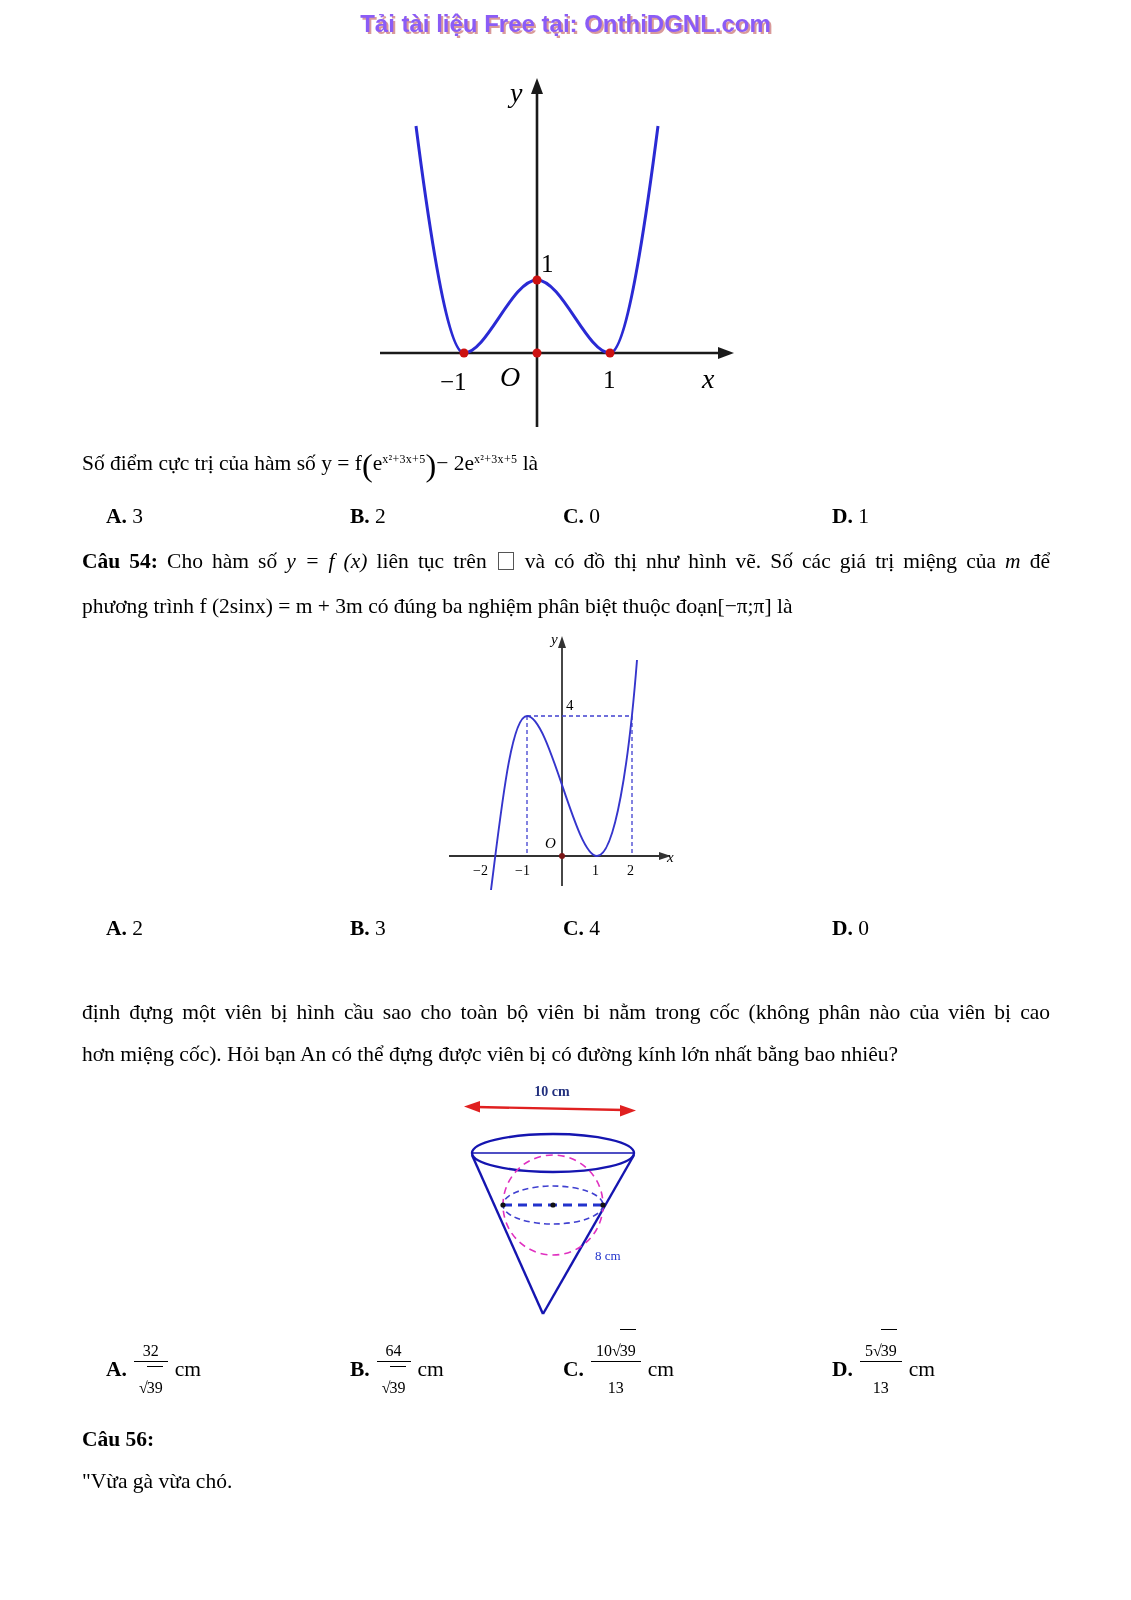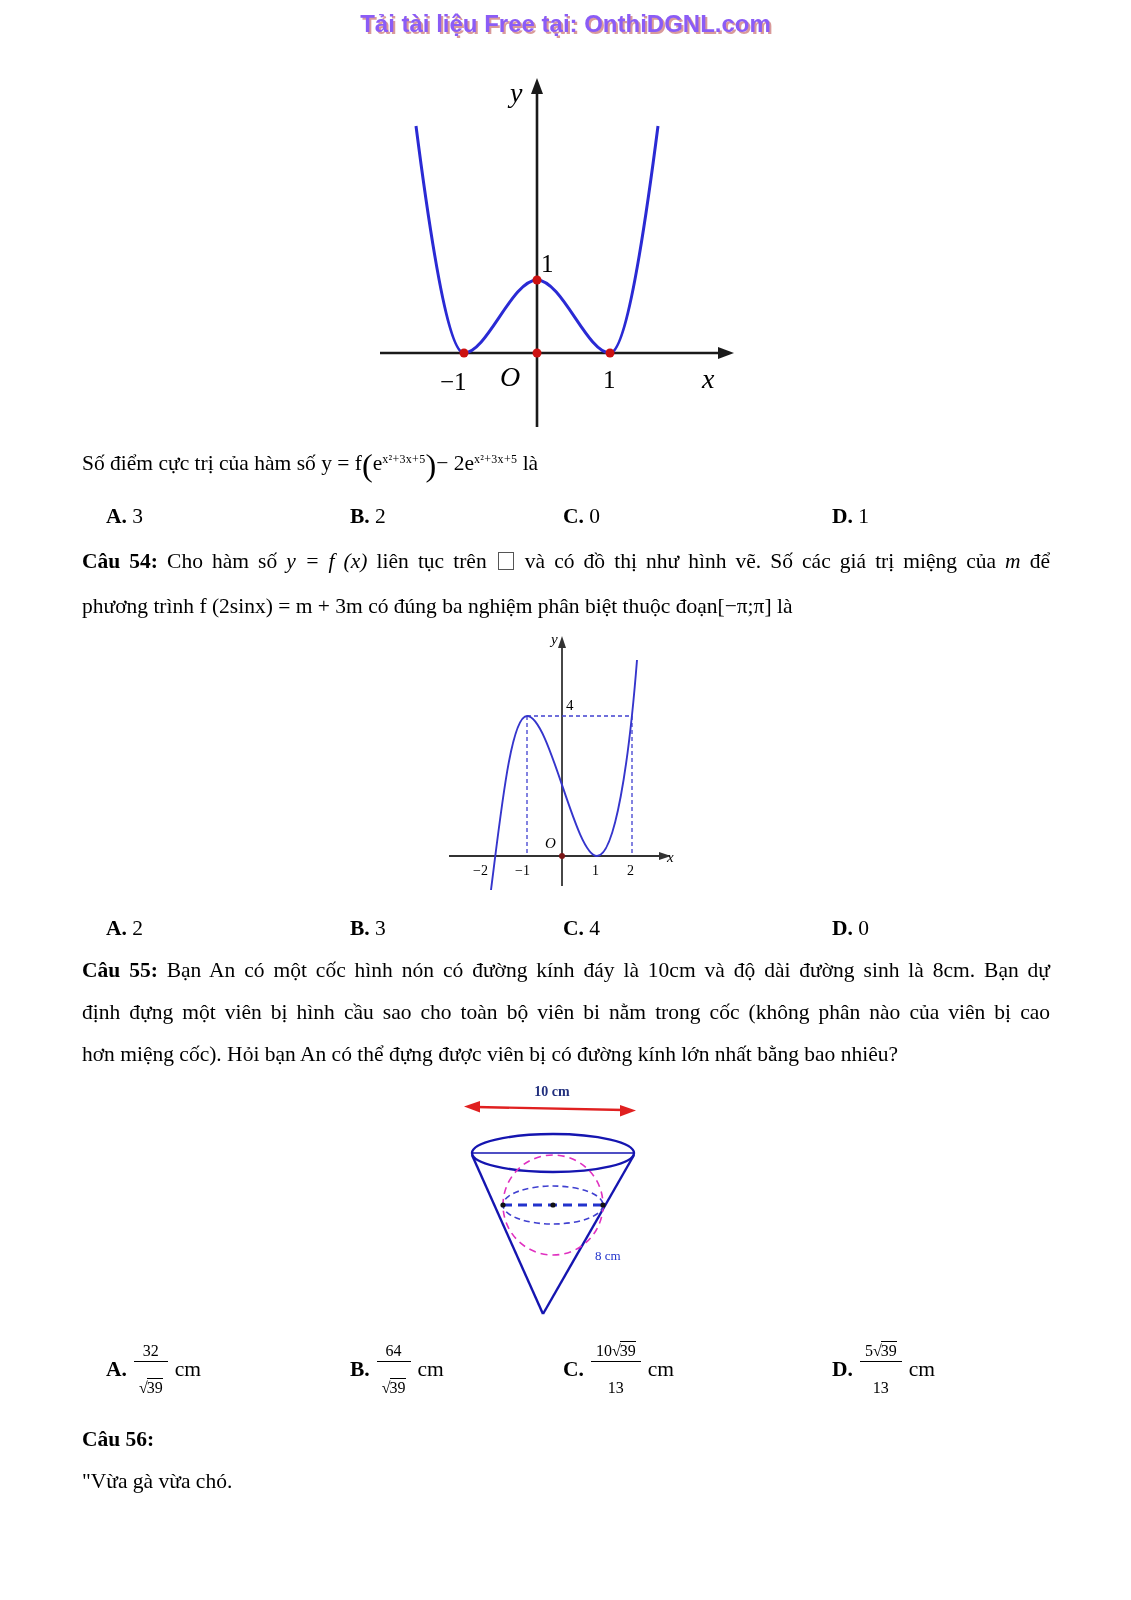--- a/index.html
+++ b/index.html
@@ -19,21 +19,21 @@
   .rbox{display:inline-block;width:14px;height:16px;border:1.4px solid #555;
         vertical-align:-2px;margin:0 2px;}
   
   .opt{position:absolute;font-size:21.5px;white-space:nowrap;}
   .olabel{font-weight:bold;}
   .frac-opt{display:inline-flex;align-items:center;gap:7px;}
   .frac{display:inline-flex;flex-direction:column;align-items:stretch;text-align:center;
         font-size:16px;line-height:1.15;}
   .frac .num{display:block;border-bottom:1.6px solid #000;padding:0 5px 1px;}
   .frac .den{display:block;padding:1px 5px 0;margin-top:16px;}
-  .rb{border-top:1.5px solid #000;padding-top:0px;}
+  .rb{border-top:1.5px solid #000;padding-top:12px;}
   .rs{margin-right:-1px;}
   .unit{font-size:21.5px;}
   
   .fig{position:absolute;}
   svg text{font-family:"Liberation Serif",serif;}
 </style>
 </head>
 <body>
 
 <div class="page">
@@ -103,23 +103,20 @@
     <text x="182" y="243" font-size="14">2</text>
   </svg>
 
   <div>
     <span class="opt" style="left:106px;top:916px;"><span class="olabel">A.</span> <span>2</span></span>
     <span class="opt" style="left:350px;top:916px;"><span class="olabel">B.</span> <span>3</span></span>
     <span class="opt" style="left:563px;top:916px;"><span class="olabel">C.</span> <span>4</span></span>
     <span class="opt" style="left:832px;top:916px;text-align:right;"><span class="olabel">D.</span> <span>0</span></span>
   </div>
 
-  <div class="line just" style="top:956px;">
-    <span class="qnum">Câu 55:</span><span> Bạn An có một cốc hình nón có đường kính đáy là 10cm và độ dài đường sinh là 8cm. Bạn dự</span>
-  </div>
   <div class="line" style="top:1040px;">
     <span>hơn miệng cốc). Hỏi bạn An có thể đựng được viên bị có đường kính lớn nhất bằng bao nhiêu?</span>
   </div>
   <div class="line just" style="top:998px;">
     <span>định đựng một viên bị hình cầu sao cho toàn bộ viên bi nằm trong cốc (không phân nào của viên bị cao</span>
   </div>
 
   <svg class="fig" style="left:452px;top:1068px;" width="190" height="252" viewBox="0 0 190 252">
 
     <line x1="24" y1="39" x2="172" y2="42" stroke="#e02020" stroke-width="2.4"></line>

